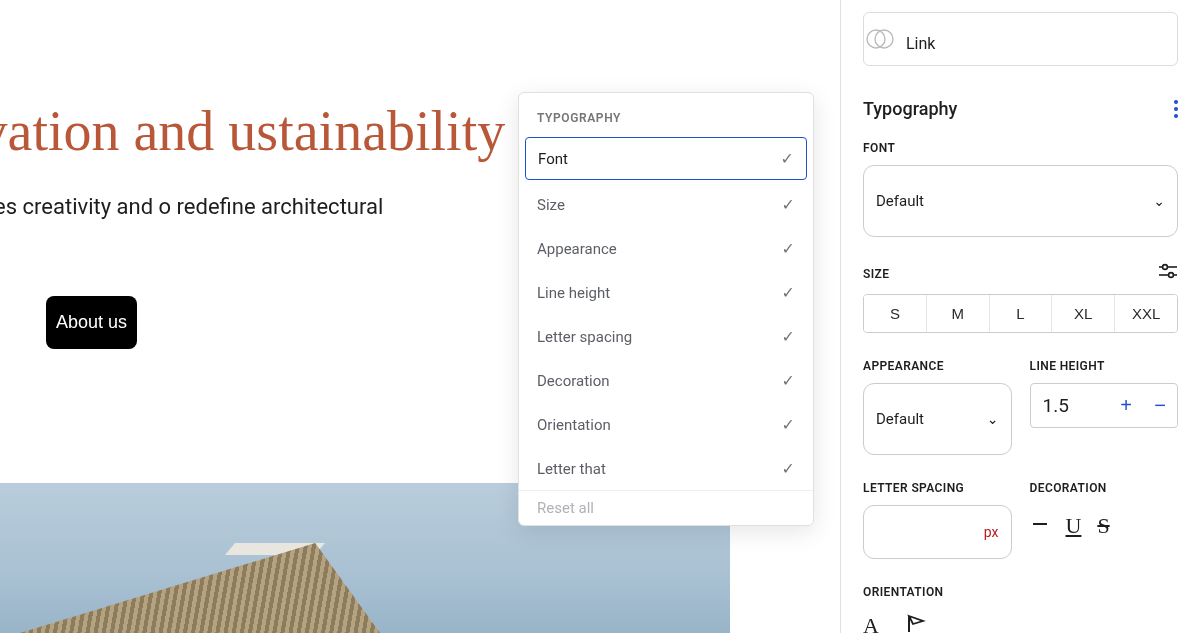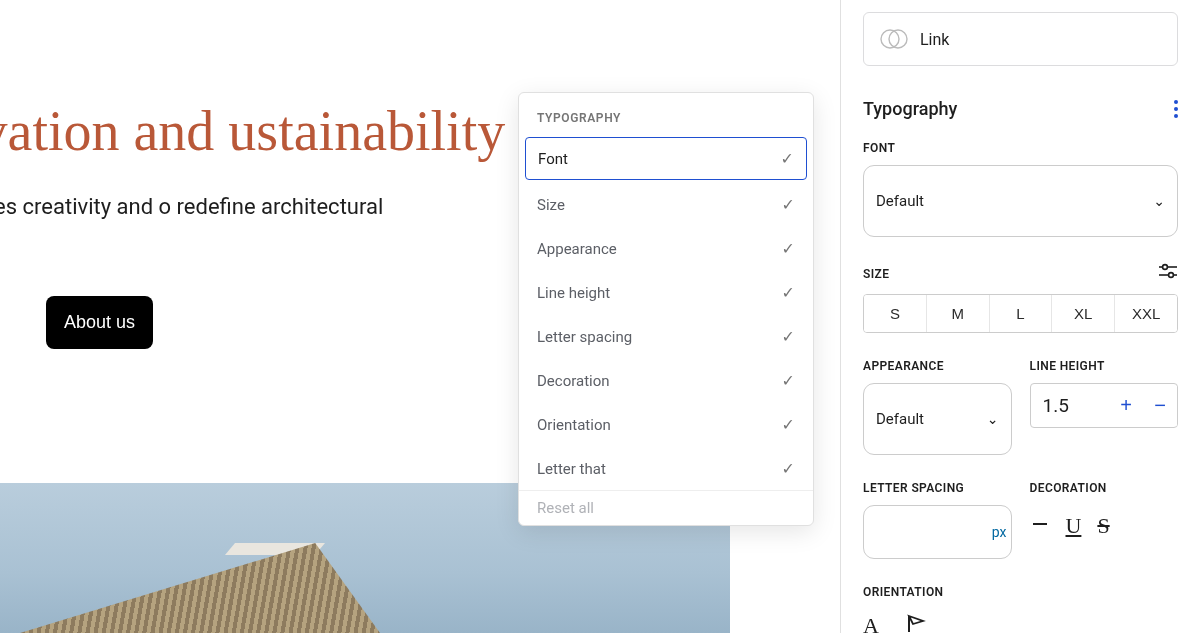--- a/index.html
+++ b/index.html
@@ -37,21 +37,21 @@
     max-width: 700px;
   }
   .about-btn {
     display: inline-block;
     margin-top: 40px;
     margin-left: 46px;
     background: #000;
     color: #fff;
     border: none;
     border-radius: 8px;
-    padding: 16px 18px;
+    padding: 16px 10px;
     font-size: 18px;
     font-weight: 500;
   }
   .hero-img {
     position: absolute;
     left: 0;
     bottom: 0;
     width: 730px;
     height: 150px;
     background: linear-gradient(180deg, #b9cddc 0%, #a9c1d3 60%, #99b4c8 100%);
@@ -131,23 +131,23 @@
     border-left: 1px solid #e0e0e0;
     background: #fff;
     padding: 12px 22px 0;
     overflow: hidden;
     font-size: 13px;
     color: #1e1e1e;
   }
   .link-card {
     border: 1px solid #dcdcde;
     border-radius: 6px;
-    padding: 12px 16px;
-    display: flex;
-    align-items: center;
+    padding: 12px 2px;
+    display: flex;
+    align-items: flex-end;
     gap: 12px;
     margin-bottom: 32px;
   }
   .link-card .swatch {
     width: 28px;
     height: 28px;
   }
   .link-card .lbl {
     font-size: 16px;
   }
@@ -254,24 +254,24 @@
     font-size: 20px;
     cursor: pointer;
   }
 
   .px-input {
     position: relative;
     height: 42px;
   }
   .px-input .unit {
     position: absolute;
-    right: 4px;
+    right: 12px;
     top: 50%;
     transform: translateY(-50%);
-    color: #0369a1;
+    color: #b91c1c;
     font-size: 14px;
   }
 
   .deco-row {
     display: flex;
     gap: 16px;
     align-items: center;
     height: 42px;
   }
   .deco-row button, .orient-row button {

